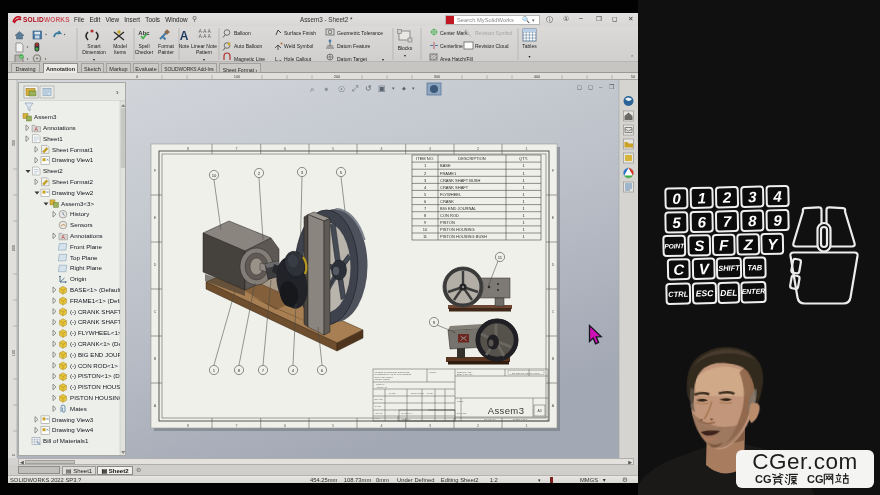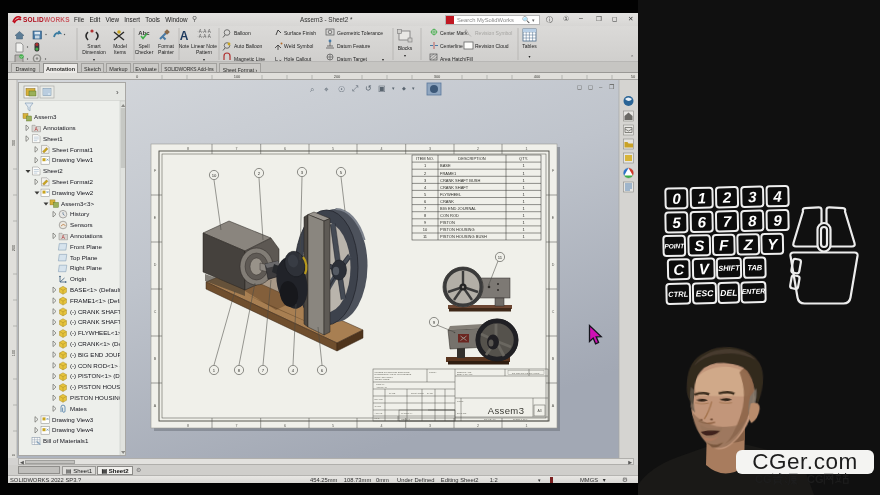--- a/index.html
+++ b/index.html
@@ -897,21 +897,21 @@
     <path d="M65,125 Q73,130 83,124 Q77,132 69,130 Z" fill="#ad7a5f"></path>
 
     <path d="M70,132 Q78,137 88,131 Q83,139 76,138 Z" fill="#69492f" opacity="0.7"></path>
   </g>
 </svg>
 </div>
 <svg class="a" style="left:586px;top:323px" width="20" height="24" viewBox="0 0 20 24">
 <path d="M3.5,2.5 L3.5,18.5 L7.2,15 L9.6,20.8 L12.6,19.5 L10.2,13.8 L15.2,13.6 Z" fill="#cf10b4" stroke="#14141c" stroke-width="1.3"></path>
 </svg>
 
-<div class="a" style="left:736px;top:450px;width:138px;height:24px;background:#f4f4f2;border-radius:6px;text-align:center">
+<div class="a" style="left:736px;top:450px;width:138px;height:38px;background:#f4f4f2;border-radius:6px;text-align:center">
   <div style="font-size:22.5px;line-height:24px;color:#1d1d1d;margin-top:0px;letter-spacing:0.5px">CGer.com</div>
   <svg width="100" height="12" viewBox="0 0 100 12" style="margin-top:-1px;display:block;margin-left:auto;margin-right:auto">
 <g fill="#1d1d1d" font-family="Liberation Sans" font-weight="bold" font-size="11">
 <text x="0" y="10">CG</text>
         <text x="52" y="10">CG</text>
 </g>
 <g stroke="#1d1d1d" stroke-width="1.15" fill="none" stroke-linecap="round">
 
 <path d="M17.5,1.2 l3.2,0.9 M24.5,0.8 l3.5,1.2 M25.5,2.6 l-4.5,2.2 M18.3,4.4 l8.8,0 M19.5,6.2 h6.2 v2.6 h-6.2 Z M20.8,9.4 l-1.8,2 M24.8,9.4 l2,2"></path>
 

